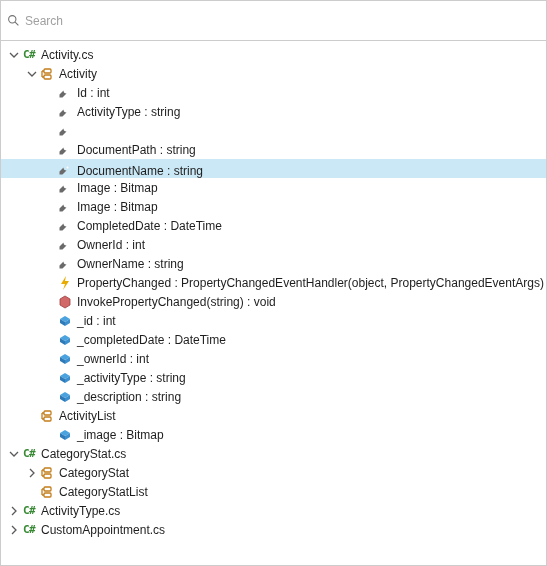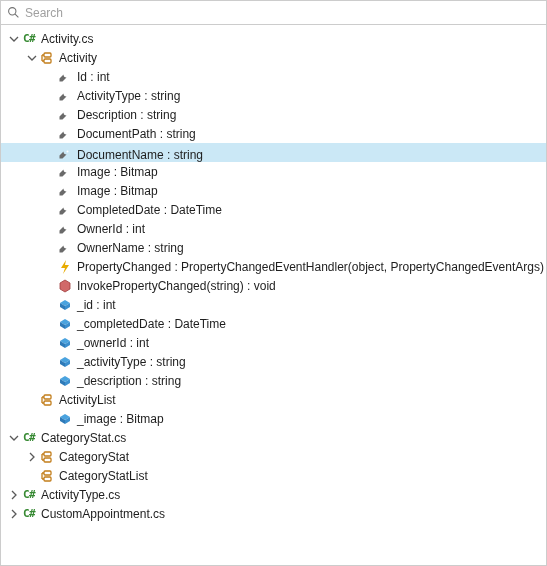--- a/index.html
+++ b/index.html
@@ -11,21 +11,21 @@
   width: 547px;
   height: 566px;
   border: 1px solid #ccc;
   overflow: hidden;
 }
 .search-bar {
   display: flex;
   align-items: center;
   border-bottom: 1px solid #ccc;
   padding: 3px 6px;
-  height: 24px;
+  height: 40px;
 }
 .search-bar input {
   border: none;
   outline: none;
   font-size: 12px;
   flex: 1;
   color: #6d6d6d;
   background: transparent;
 }
 .search-bar input::placeholder { color: #a0a0a0; }
@@ -138,21 +138,20 @@
     </div>
     <div class="row">
       <span class="ind" style="width: 42px;"></span>
       <span class="spacer"></span>
       <span class="icon">
         <svg width="16" height="16" viewBox="0 0 16 16">
           <path d="M9.5 2.5 a3 3 0 1 1 -3 3 L2.5 9.5 v3 h3 l4-4 a3 3 0 0 0 0-6 z" fill="#6a6a6a"></path>
           <circle cx="10.5" cy="5.5" r="1" fill="#fff"></circle>
         </svg>
       </span>
-      <span class="label">Description : string</span>
     </div>
     <div class="row">
       <span class="ind" style="width: 42px;"></span>
       <span class="spacer"></span>
       <span class="icon">
         <svg width="16" height="16" viewBox="0 0 16 16">
           <path d="M9.5 2.5 a3 3 0 1 1 -3 3 L2.5 9.5 v3 h3 l4-4 a3 3 0 0 0 0-6 z" fill="#6a6a6a"></path>
           <circle cx="10.5" cy="5.5" r="1" fill="#fff"></circle>
         </svg>
       </span>

